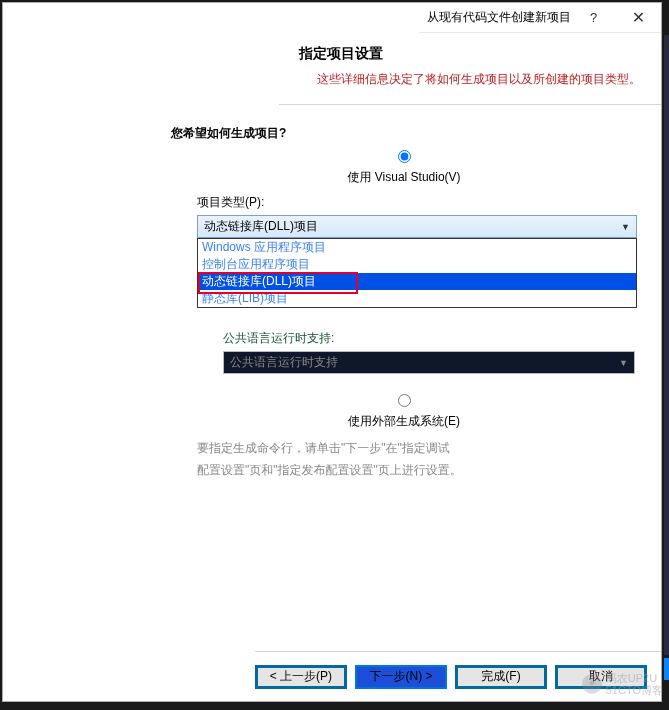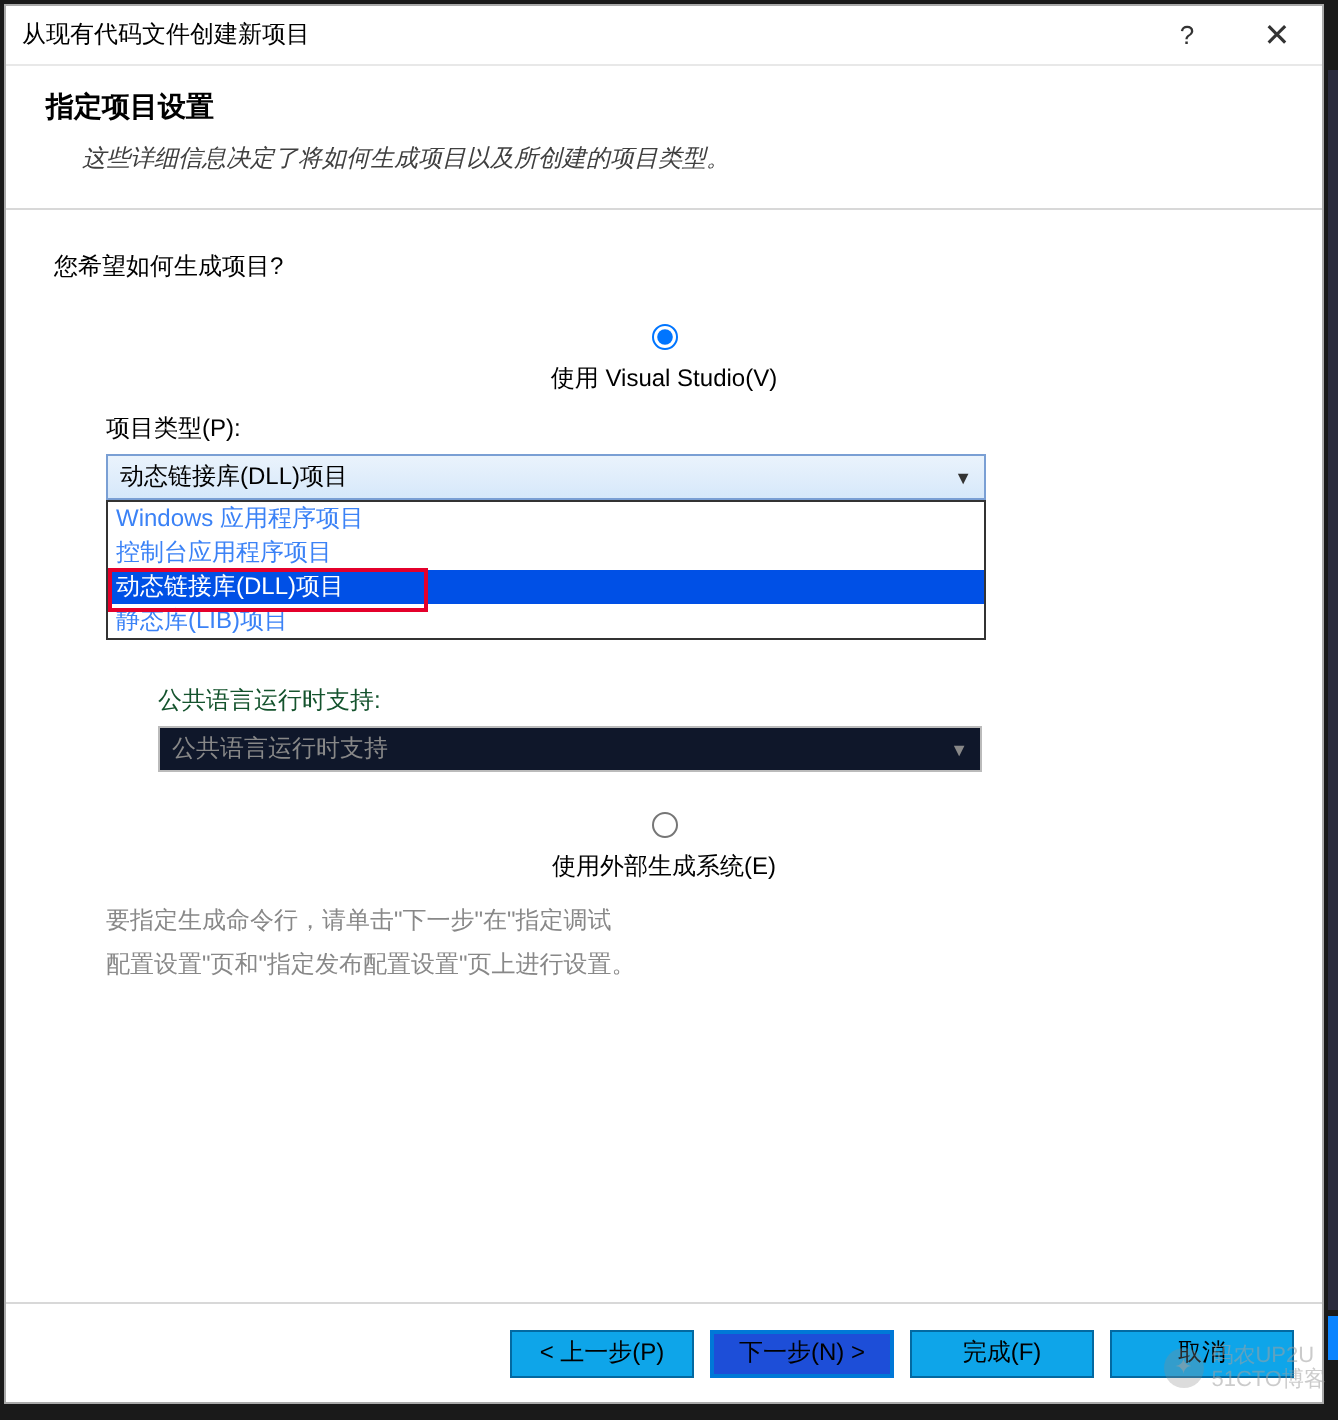--- a/index.html
+++ b/index.html
@@ -19,20 +19,21 @@
     .dialog {
       position: absolute;
       left: 2px;
       top: 2px;
       width: 660px;
       height: 700px;
       background: #ffffff;
       border: 1px solid #aaaaaa;
       display: flex;
       flex-direction: column;
+      align-items: flex-end;
     }
     .titlebar {
       height: 30px;
       display: flex;
       align-items: center;
       padding-left: 8px;
       border-bottom: 1px solid #e8e8e8;
     }
     .titlebar-text {
       flex: 1;
@@ -49,45 +50,44 @@
       display: flex;
       align-items: center;
       justify-content: center;
       color: #333;
       font-size: 13px;
     }
     .titlebar-btn.close {
       font-size: 16px;
     }
     .header-section {
-      padding: 12px 32px 16px 20px;
+      padding: 12px 20px 16px 20px;
       border-bottom: 1px solid #d8d8d8;
     }
     .header-title {
       font-size: 14px;
       font-weight: bold;
       color: #000;
       margin-bottom: 8px;
     }
     .header-desc {
       font-size: 12px;
-      color: #404040;
+      color: #b91c1c;
       padding-left: 18px;
-      font-style: italic;
     }
     .content {
       flex: 1;
       padding: 20px 24px;
       overflow: visible;
       position: relative;
     }
     .question {
-      font-weight: normal;
-      font-size: 12px;
-      margin-bottom: 20px;
+      font-weight: bold;
+      font-size: 12px;
+      margin-bottom: 8px;
     }
     .radio-row {
       display: flex;
       align-items: center;
       gap: 6px;
       margin-bottom: 8px;
       flex-direction: column;
     }
     .radio-row input[type="radio"] {
       width: 13px;
@@ -189,22 +189,22 @@
       border-top: 1px solid #d8d8d8;
       display: flex;
       align-items: center;
       justify-content: flex-end;
       gap: 8px;
       padding-right: 14px;
     }
     .btn {
       height: 24px;
       min-width: 92px;
-      border: 1px solid #0369a1;
-      background: #0ea5e9;
+      border: 3px solid #0369a1;
+      background: #e5e5e5;
       display: flex;
       align-items: center;
       justify-content: center;
       font-size: 12px;
       color: #000;
       padding: 0 12px;
     }
     .btn.primary {
       border: 2px solid #0078d7;
       background: #1d4ed8;

